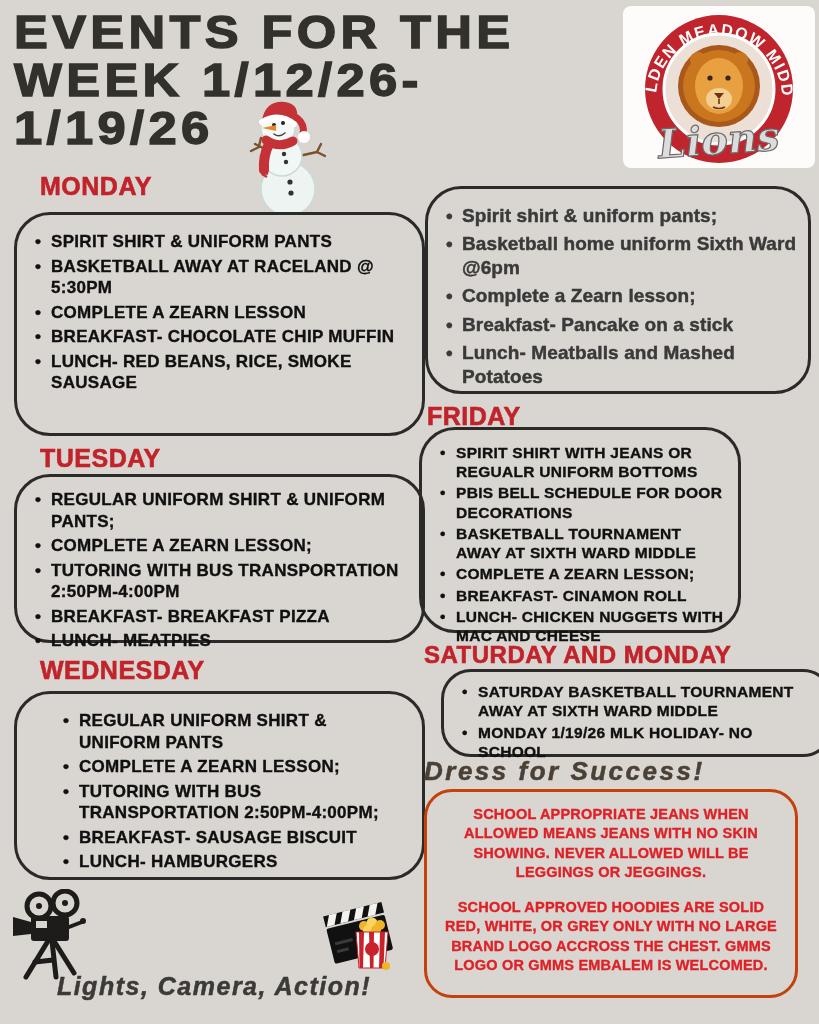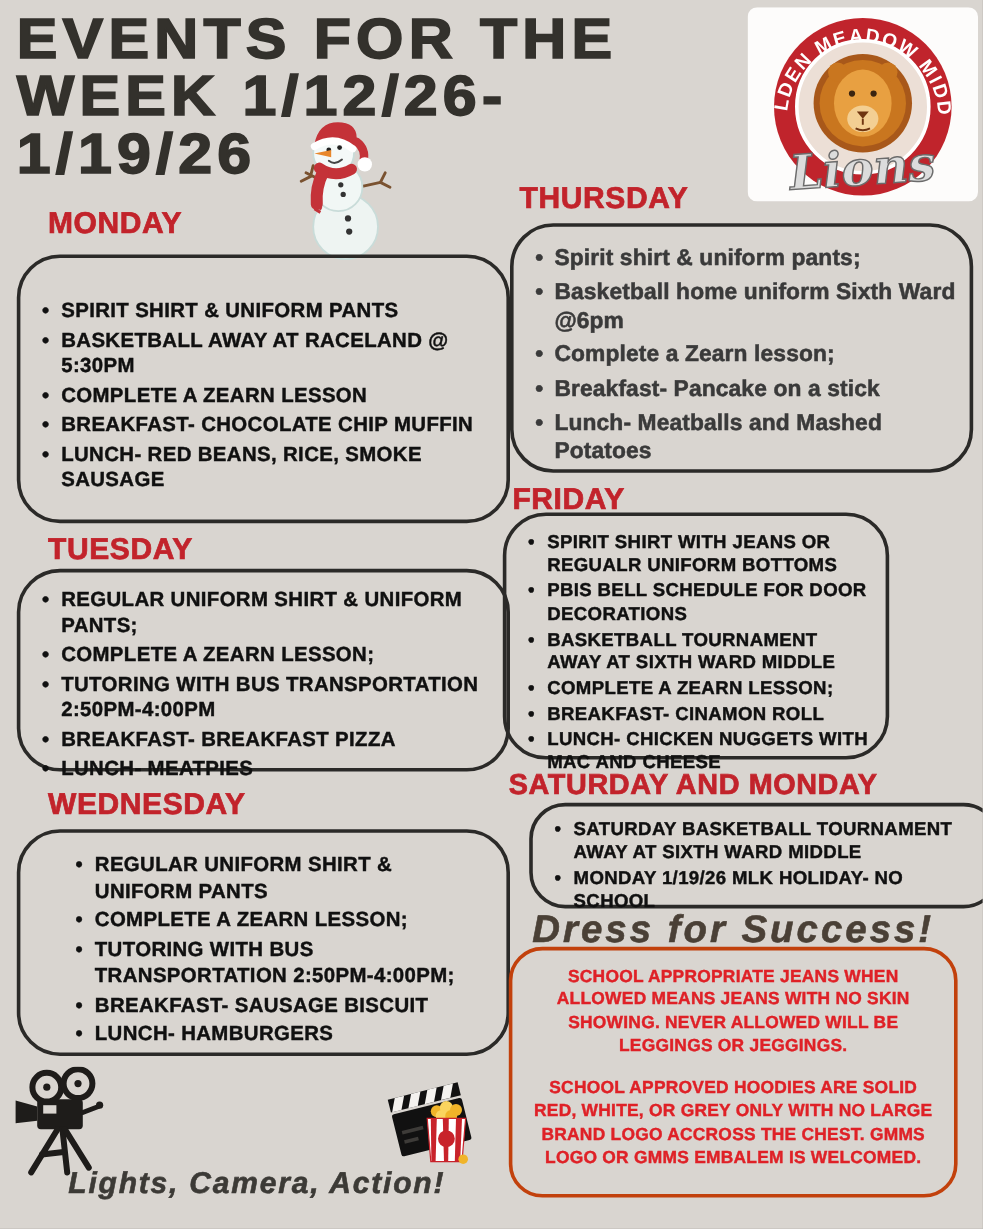--- a/index.html
+++ b/index.html
@@ -30,38 +30,38 @@
     box-sizing:border-box;padding:12px 10px 8px 12px;
   }
   .day-box ul{margin:0;padding:0;list-style:none;}
   .day-box li{
     position:relative;padding-left:22px;margin-bottom:3px;
     font-weight:bold;font-size:17px;line-height:1.27;
     letter-spacing:.3px;color:#101010;-webkit-text-stroke:.35px #101010;
   }
   .day-box li::before{content:"\2022";position:absolute;left:6px;}
   #heading-monday{left:40px;top:172px;}
-  #box-monday{left:14px;top:212px;width:411px;height:224px;padding-top:33px;}
+  #box-monday{left:14px;top:212px;width:411px;height:224px;padding-top:16px;}
   #heading-tuesday{left:40px;top:444px;}
   #box-tuesday{left:14px;top:474px;width:411px;height:169px;}
   #heading-wednesday{left:40px;top:656px;}
   #box-wednesday{left:14px;top:691px;width:411px;height:189px;padding-top:16px;padding-left:40px;}
   #heading-thursday{left:433px;top:151px;}
   #box-thursday{left:425px;top:186px;width:386px;height:208px;padding-top:15px;}
   #box-thursday li{font-size:19px;color:#3a3a3a;-webkit-text-stroke:.45px #3a3a3a;letter-spacing:.1px;margin-bottom:4px;}
   #heading-friday{left:427px;top:402px;}
   #box-friday{left:419px;top:427px;width:322px;height:206px;padding-top:13px;}
   #box-friday li{font-size:15.5px;line-height:1.24;margin-bottom:2px;}
   #heading-saturday-monday{left:424px;top:641px;font-size:24px;}
   #box-saturday-monday{left:419px;top:669px;width:392px;height:88px;padding-top:10px;border-radius:30px;margin-left:22px;}
   #box-saturday-monday li{font-size:15.5px;line-height:1.25;margin-bottom:2px;}
   
   .dress-heading{
-    position:absolute;left:424px;top:756px;width:374px;text-align:center;
-    font-style:italic;font-weight:bold;font-size:32px;color:#4a4036;
+    position:absolute;left:424px;top:756px;width:374px;text-align:left;
+    font-style:italic;font-weight:bold;font-size:26px;color:#4a4036;
     letter-spacing:2.5px;-webkit-text-stroke:.5px #4a4036;
   }
   .red-box{
     position:absolute;left:424px;top:789px;width:374px;height:209px;
     border:3px solid #c2410c;border-radius:28px;box-sizing:border-box;
     padding:13px 14px 8px;text-align:center;
   }
   .red-box p{
     margin:0 0 16px;font-weight:bold;font-size:14.5px;line-height:1.33;
     color:#df2127;letter-spacing:.2px;-webkit-text-stroke:.35px #df2127;
@@ -169,21 +169,20 @@
   <div class="day-box" id="box-wednesday">
     <ul>
         <li>REGULAR UNIFORM SHIRT &amp; UNIFORM PANTS</li>
         <li>COMPLETE A ZEARN LESSON;</li>
         <li>TUTORING WITH BUS TRANSPORTATION 2:50PM-4:00PM;</li>
         <li>BREAKFAST- SAUSAGE BISCUIT</li>
         <li>LUNCH- HAMBURGERS</li>
       </ul>
   </div>
 
-  <div class="day-heading" id="heading-thursday">THURSDAY</div>
   <div class="day-box" id="box-thursday">
     <ul>
         <li>Spirit shirt &amp; uniform pants;</li>
         <li>Basketball home uniform Sixth Ward @6pm</li>
         <li>Complete a Zearn lesson;</li>
         <li>Breakfast- Pancake on a stick</li>
         <li>Lunch- Meatballs and Mashed Potatoes</li>
       </ul>
   </div>
 

